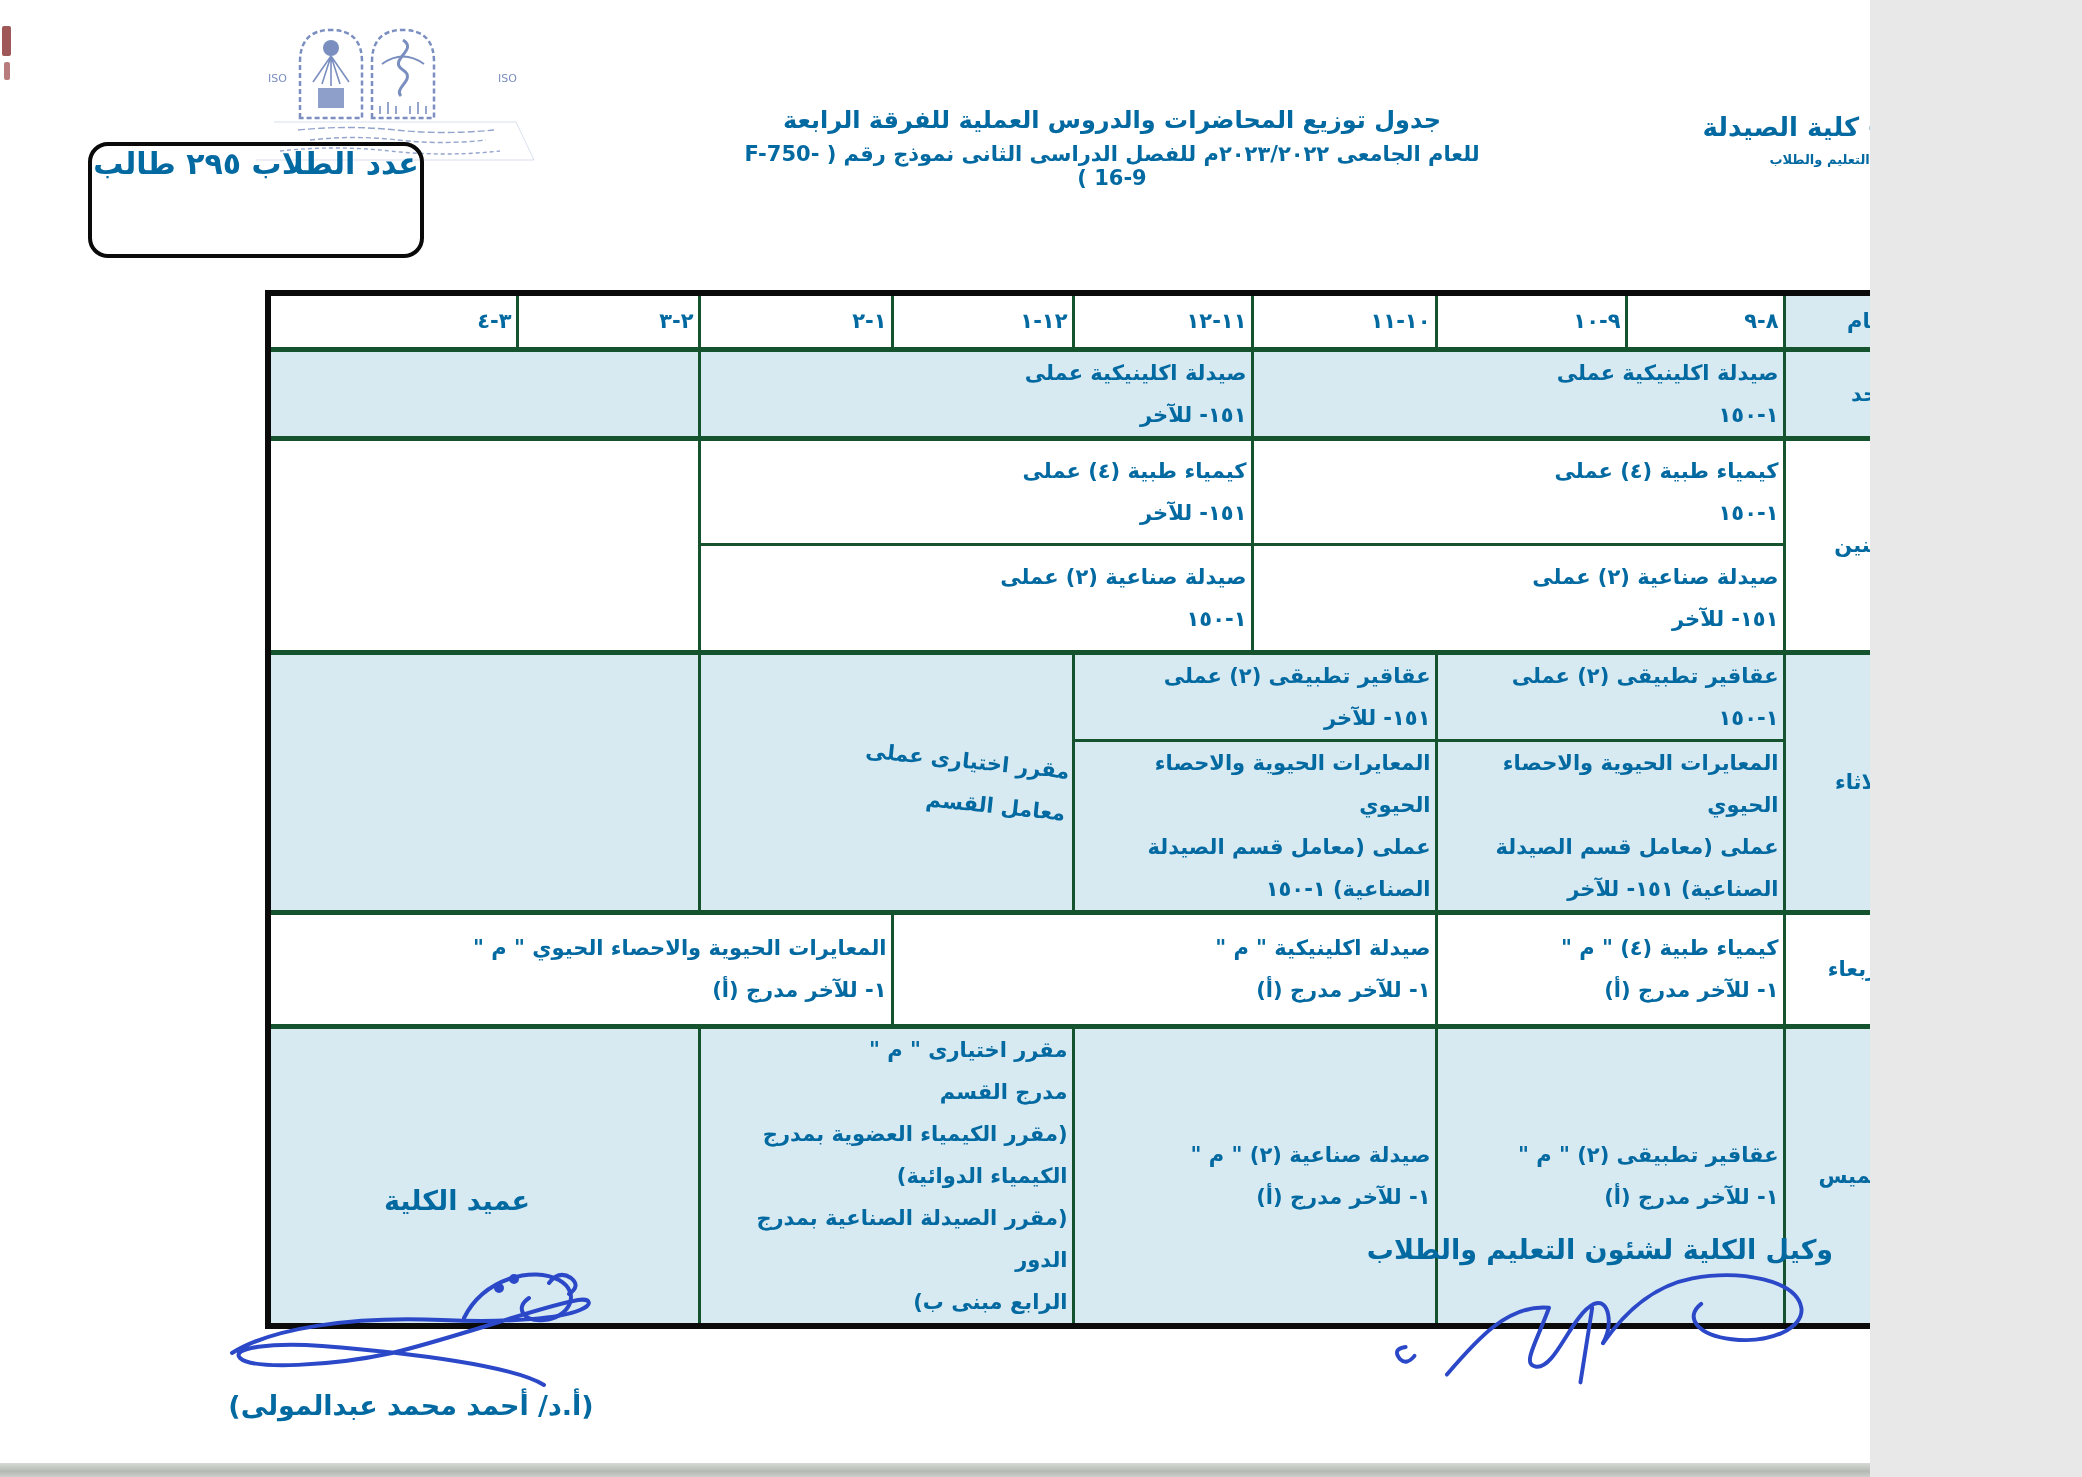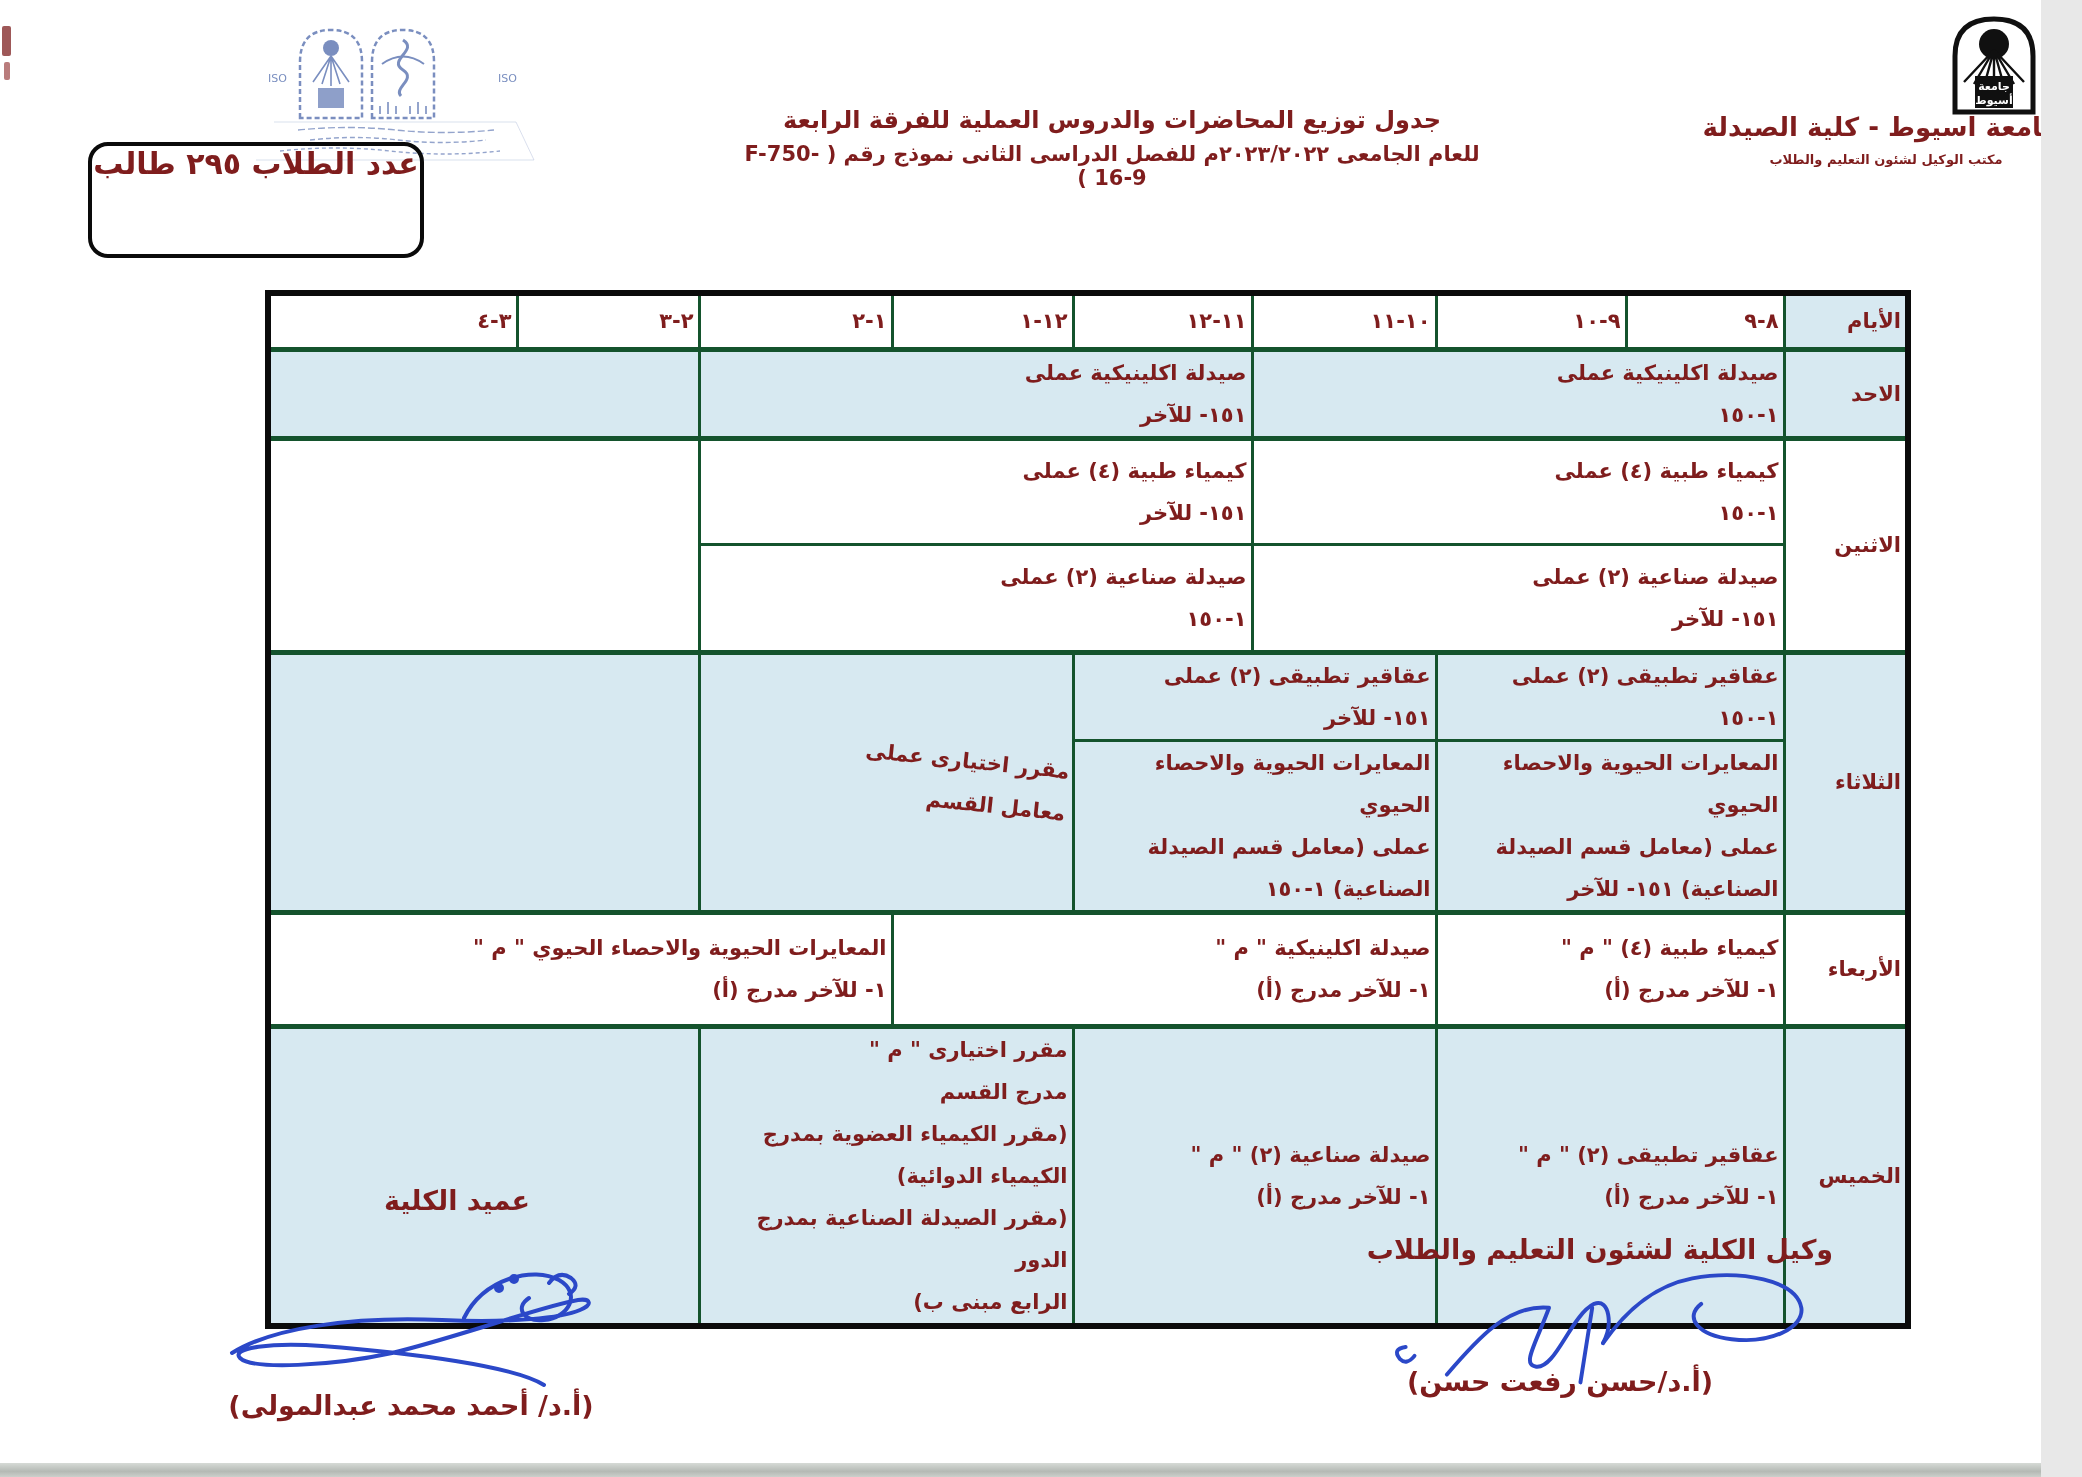--- a/index.html
+++ b/index.html
@@ -1,18 +1,18 @@
 <!DOCTYPE html>
 <html lang="ar"><head>
 <meta charset="utf-8">
 <style>
   html,body{margin:0;padding:0;background:#e8e8e8;}
   #canvas{
-    position:relative; width:2041px; height:1477px; background:#ffffff;
-    overflow:hidden; font-family:"DejaVu Sans", sans-serif; color:#7f1d1d;
+    position:relative; width:1870px; height:1477px; background:#ffffff;
+    overflow:hidden; font-family:"DejaVu Sans", sans-serif; color:#0369a1;
   }
   .abs{position:absolute;}
   .rtl{direction:rtl; unicode-bidi:embed;}
   .b{font-weight:bold;}
   .ctr{text-align:center;}
   .ml{white-space:pre-line;}
 
   
   #students-box{
     left:88px; top:142px; width:336px; height:116px;
@@ -227,21 +227,20 @@
 
   <div id="vd-title" class="abs rtl ctr sig-title b">وكيل الكلية لشئون التعليم والطلاب</div>
   <svg id="vd-sig" class="abs" viewBox="0 0 440 135">
     <g stroke="#2b48c8" stroke-width="4" fill="none" stroke-linecap="round" stroke-linejoin="round">
       <path d="M18 92 q-14 2 -6 12 q7 7 15 -3"></path>
       <path d="M60 120 C 90 85, 122 48, 164 52 C 150 90, 136 110, 151 112 C 171 114, 186 60, 210 48 C 226 42, 229 70, 219 88"></path>
       <path d="M219 88 C 240 58, 268 30, 310 22 C 360 13, 416 24, 421 52 C 424 72, 390 89, 350 84 C 316 80, 301 62, 319 48"></path>
       <path d="M208 52 L 196 128"></path>
     </g>
   </svg>
-  <div id="vd-name" class="abs rtl ctr sig-name b">(أ.د/حسن رفعت حسن)</div>
 
   <div id="dean-title" class="abs rtl ctr sig-title b">عميد الكلية</div>
   <svg id="dean-sig" class="abs" viewBox="0 0 404 142">
     <g stroke="#2b48c8" stroke-width="4" fill="none" stroke-linecap="round" stroke-linejoin="round">
       <path d="M252 60 C 272 20, 322 8, 347 22 C 370 35, 357 60, 332 62 C 312 64, 302 50, 317 40"></path>
       <path d="M337 25 q 10 -13 22 -5 q 10 8 -2 16"></path>
       <path d="M20 95 C 60 70, 140 58, 230 62 C 300 65, 350 60, 368 52 C 381 47, 379 40, 366 42 C 330 48, 250 78, 180 95 C 120 108, 40 112, 28 100 C 18 90, 60 84, 110 88 C 200 95, 302 108, 332 127"></path>
       <circle cx="287" cy="30" r="3" fill="#2b48c8"></circle>
       <circle cx="302" cy="21" r="3" fill="#2b48c8"></circle>
     </g>

